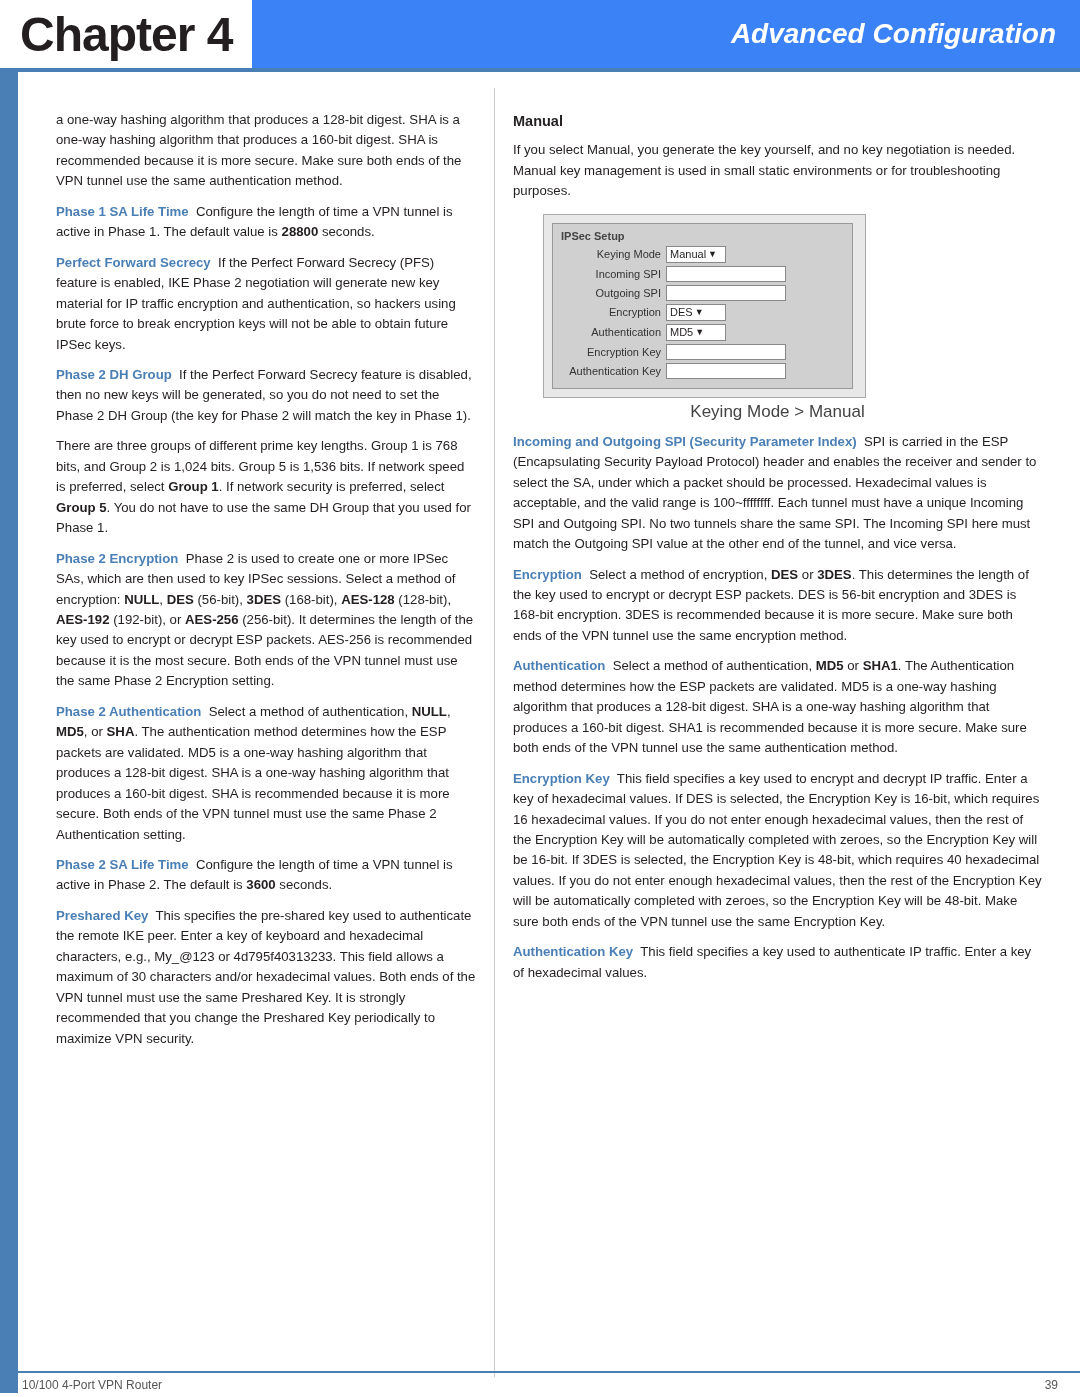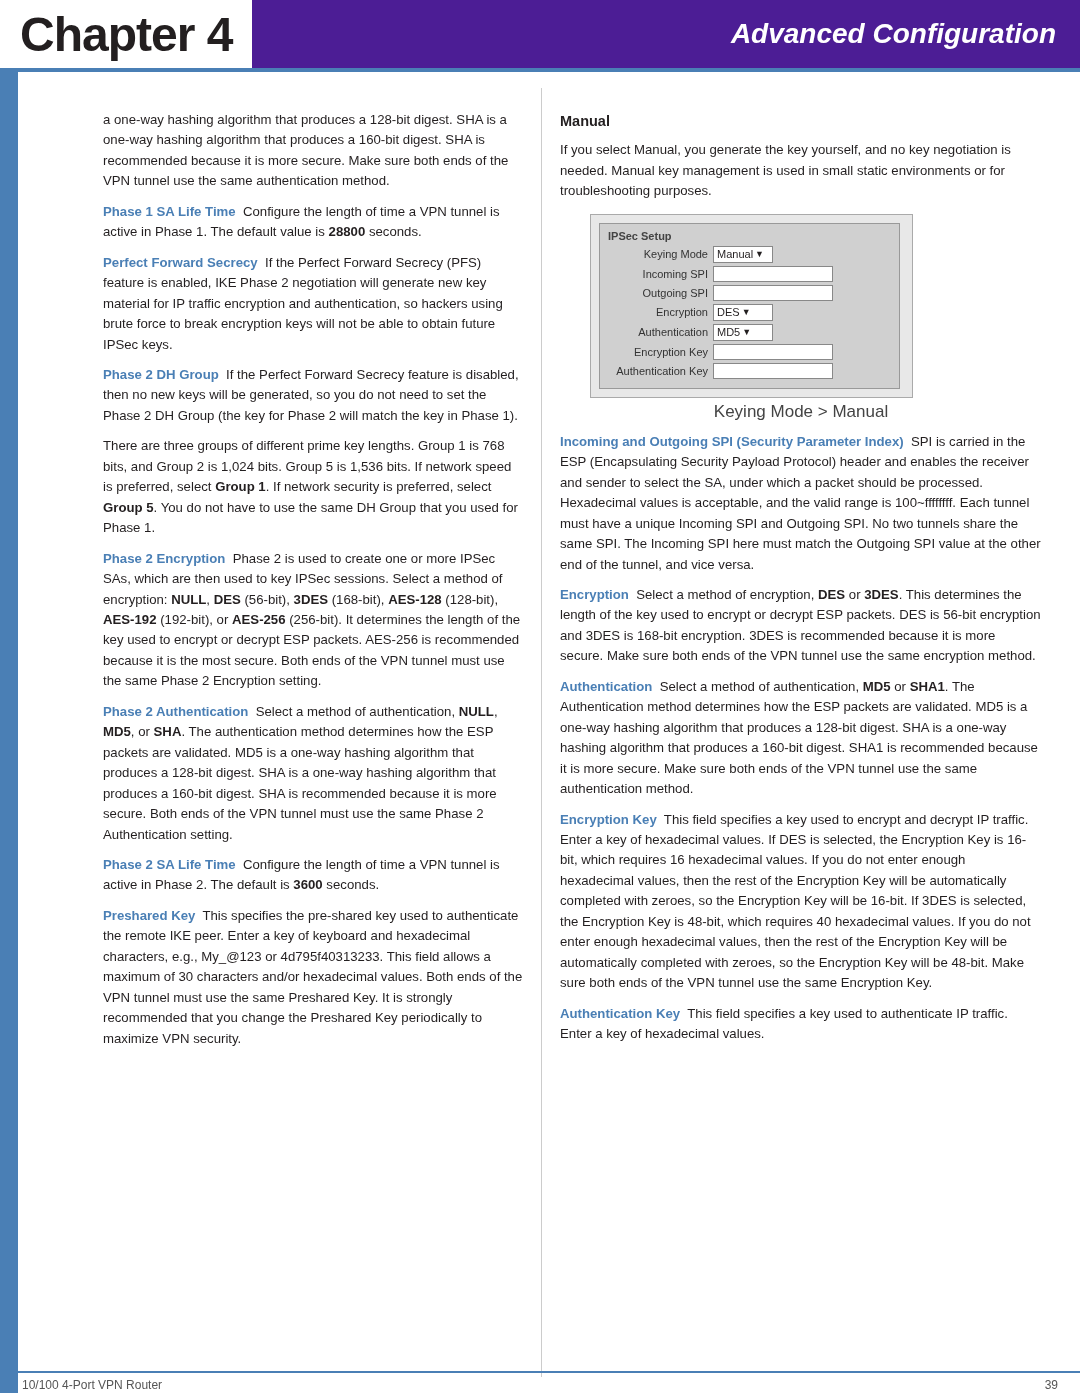--- a/index.html
+++ b/index.html
@@ -27,21 +27,21 @@
       align-items: center;
       flex: 0 0 auto;
     }
     .header-title {
       font-size: 48px;
       font-weight: 900;
       color: #231f20;
       letter-spacing: -1px;
     }
     .header-right {
-      background: #4c1d95;
+      background: #3b82f6;
       flex: 1;
       display: flex;
       align-items: center;
       justify-content: flex-end;
       padding-right: 24px;
     }
     .header-subtitle {
       font-size: 28px;
       font-weight: 700;
       color: #fff;
@@ -57,21 +57,20 @@
       width: 18px;
       background: #4a7fb5;
       flex-shrink: 0;
     }
 
     
     .main-content {
       flex: 1;
       display: flex;
       padding: 16px;
-      margin-left: 47px;
     }
 
     
     .col-left {
       width: 460px;
       padding: 22px 18px 22px 22px;
       flex-shrink: 0;
     }
     .col-right {
       flex: 1;

